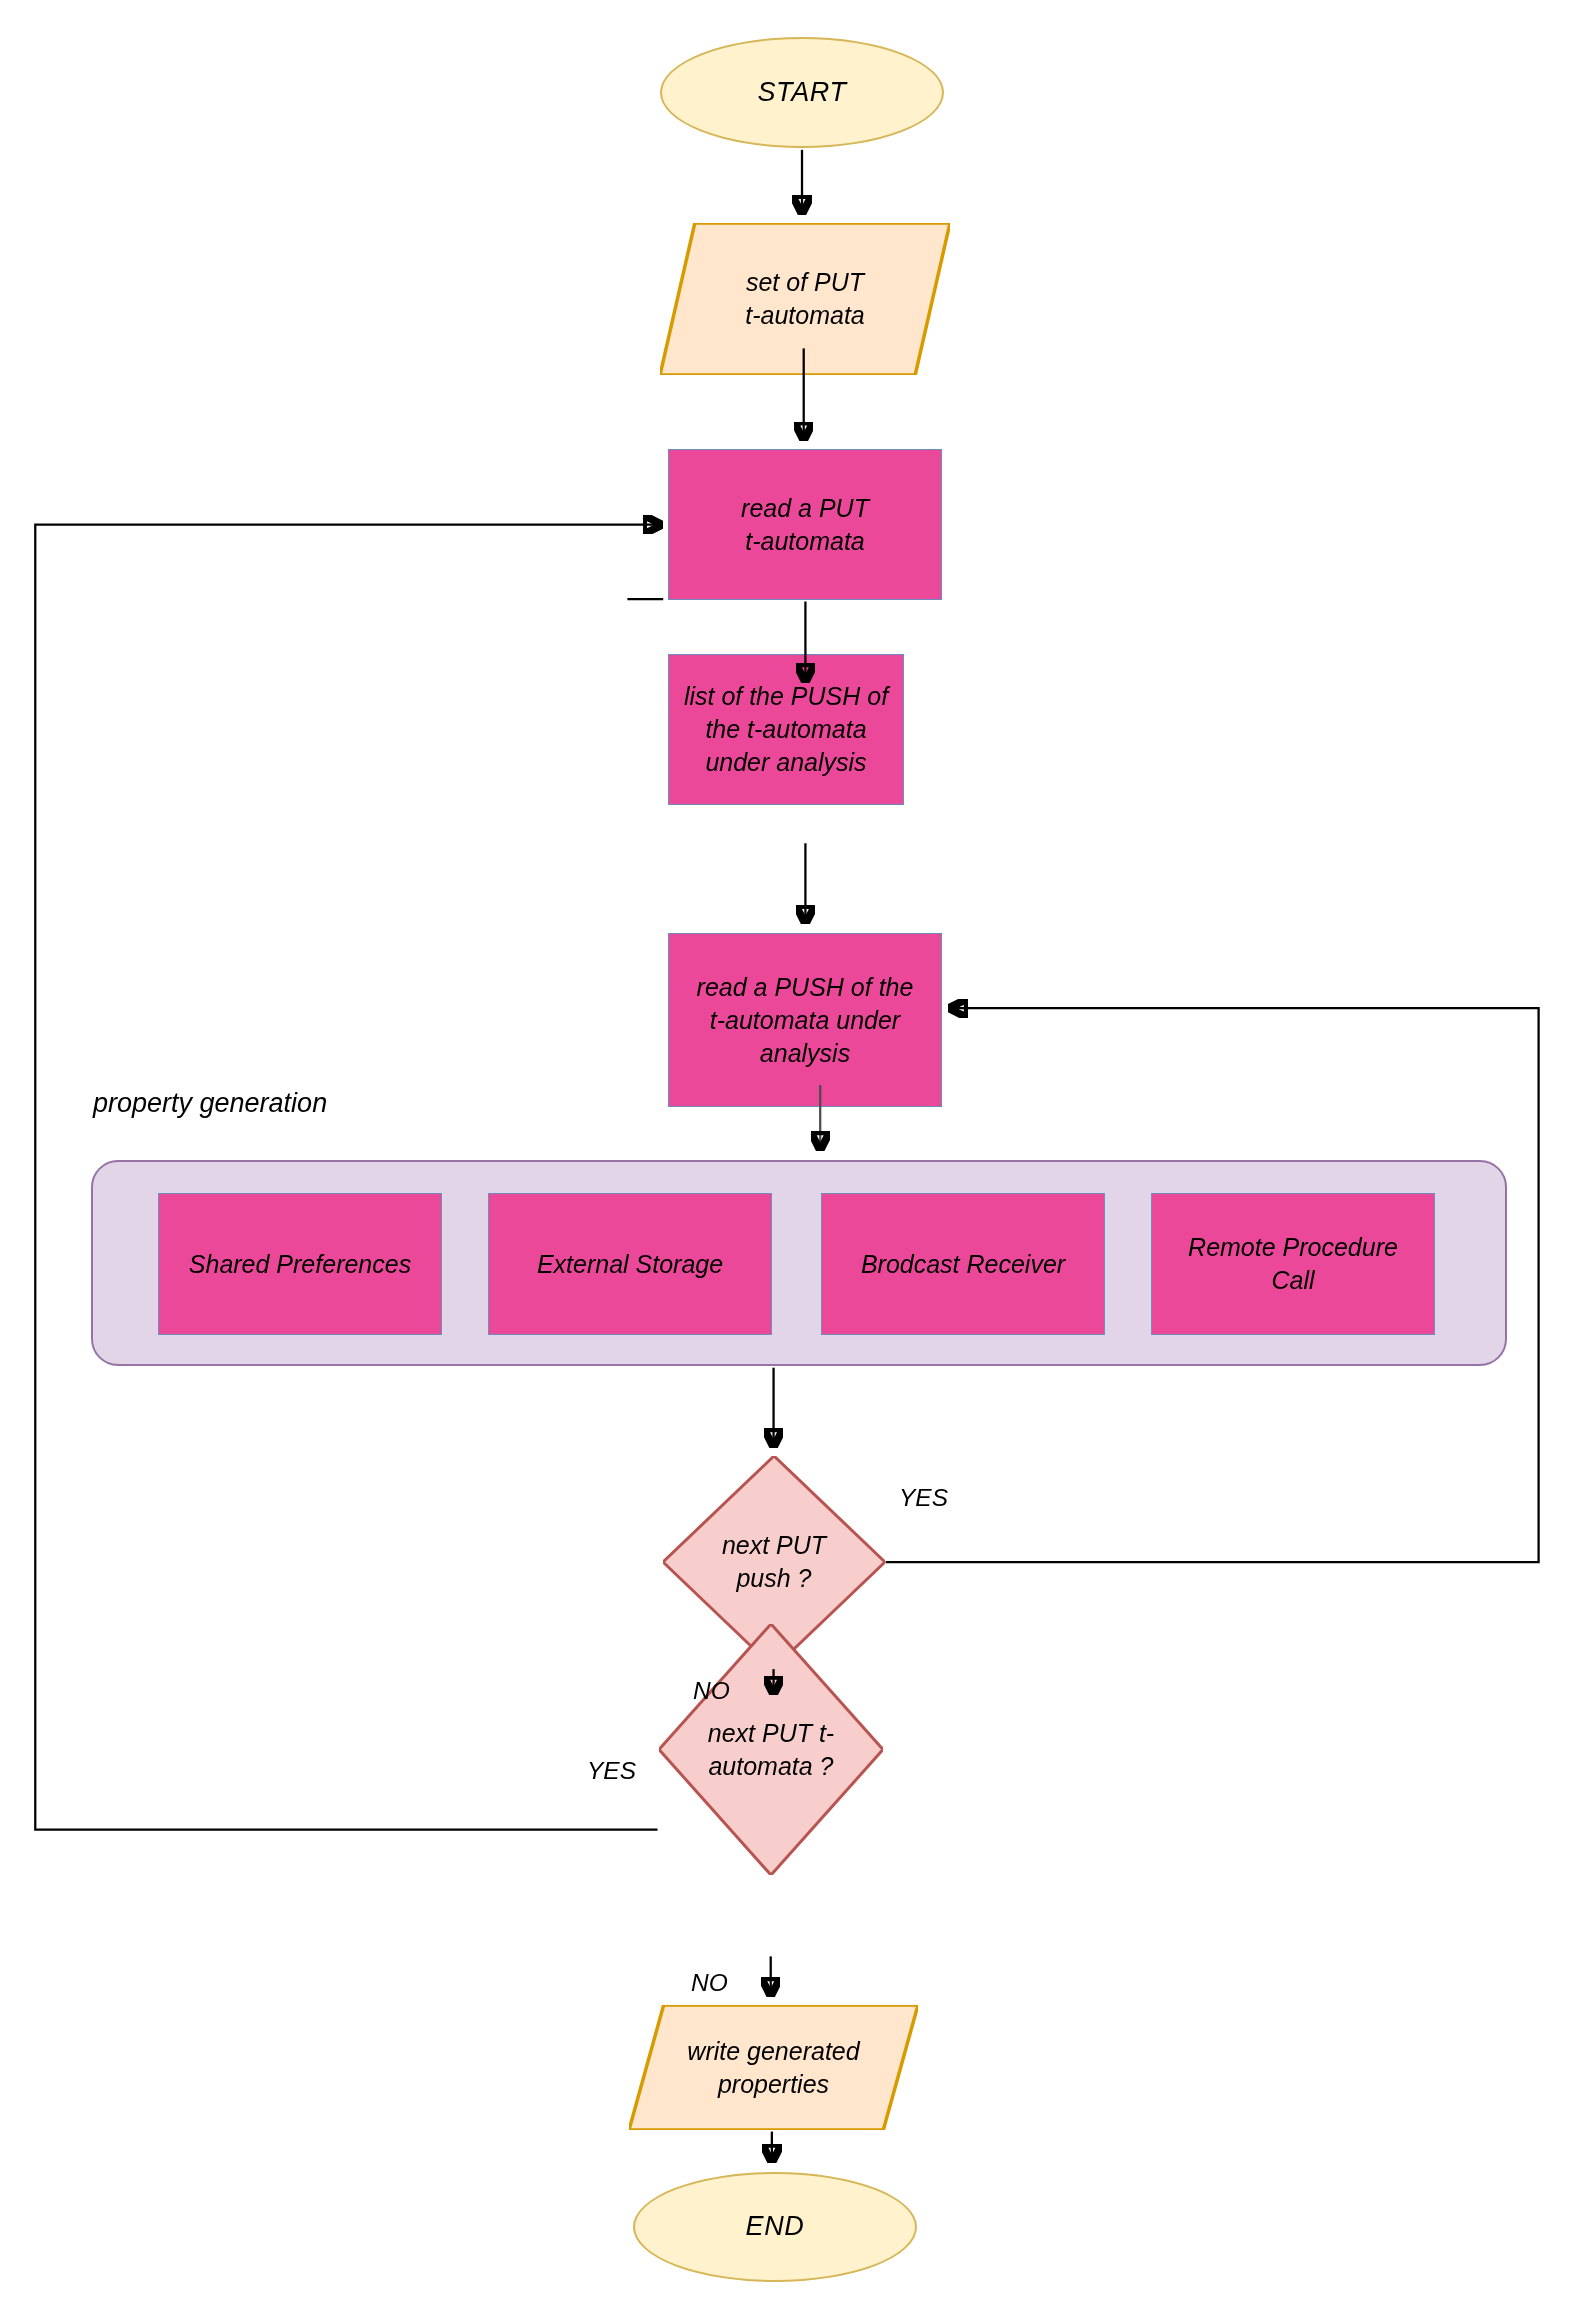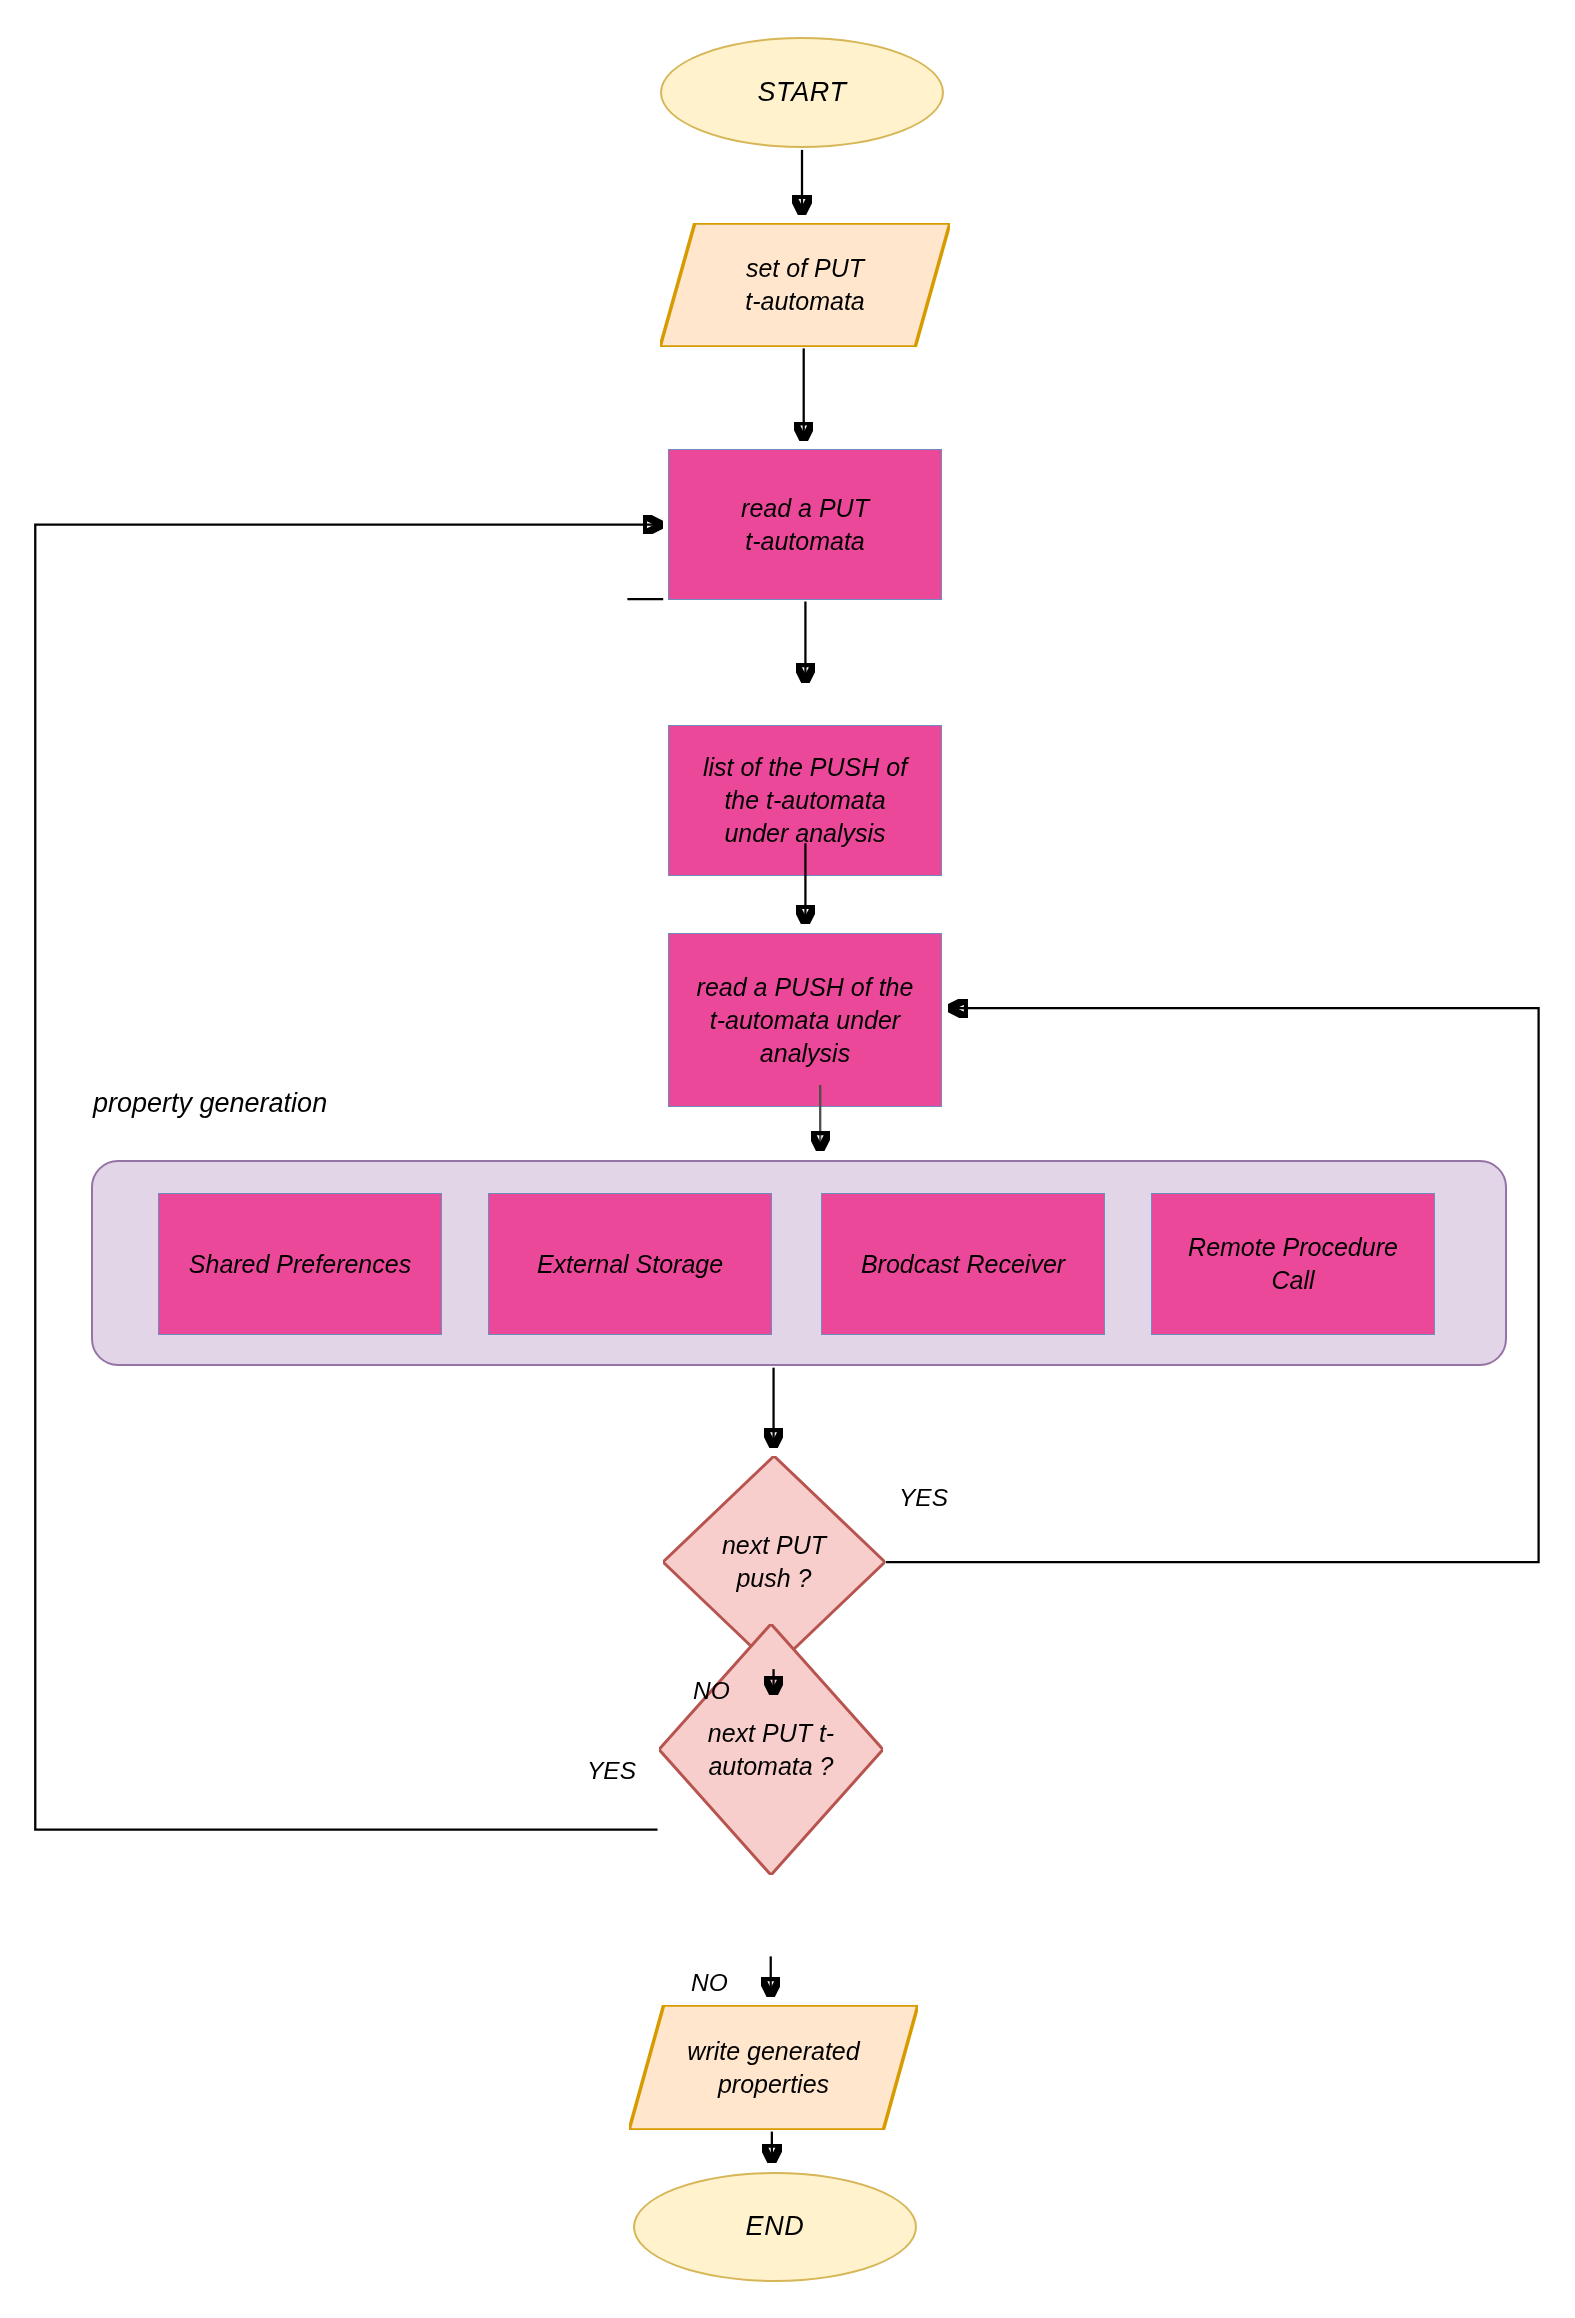--- a/index.html
+++ b/index.html
@@ -88,34 +88,34 @@
 </style>
 </head>
 <body>
 
 <div class="canvas">
 
   <div class="node terminator" style="left:660px; top:37px; width:284px; height:111px;">
     <div class="label">START</div>
   </div>
 
-  <div class="node" style="left:660px; top:223px; width:290px; height:124px;">
+  <div class="node" style="left:660px; top:223px; width:290px; height:152px;">
     <svg class="shape io-shape" viewBox="0 0 100 100" preserveAspectRatio="none">
       <polygon points="12,0 100,0 88,100 0,100"></polygon>
     </svg>
     <div class="label">set of PUT
 t-automata</div>
   </div>
 
   <div class="node process" style="left:668px; top:449px; width:274px; height:151px;">
     <div class="label">read a PUT
 t-automata</div>
   </div>
 
-  <div class="node process" style="left:668px; top:725px; width:274px; height:151px;">
+  <div class="node process" style="left:668px; top:654px; width:236px; height:151px;">
     <div class="label">list of the PUSH of
 the t-automata
 under analysis</div>
   </div>
 
   <div class="node process" style="left:668px; top:933px; width:274px; height:174px;">
     <div class="label">read a PUSH of the
 t-automata under
 analysis</div>
   </div>

